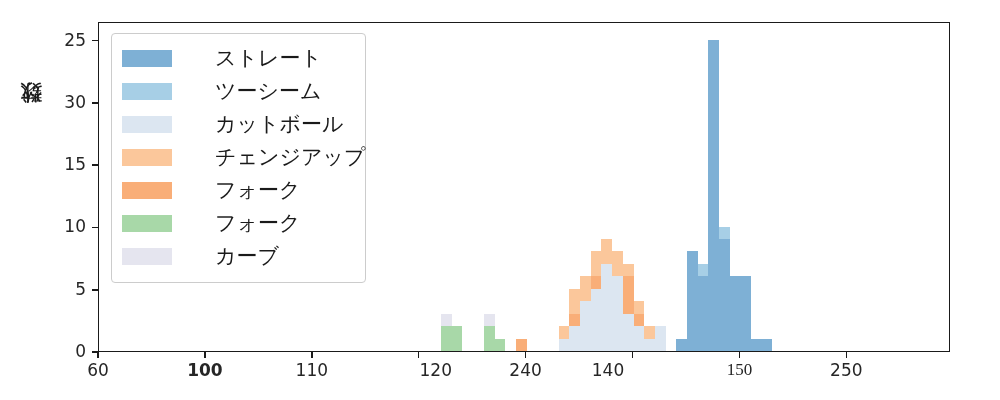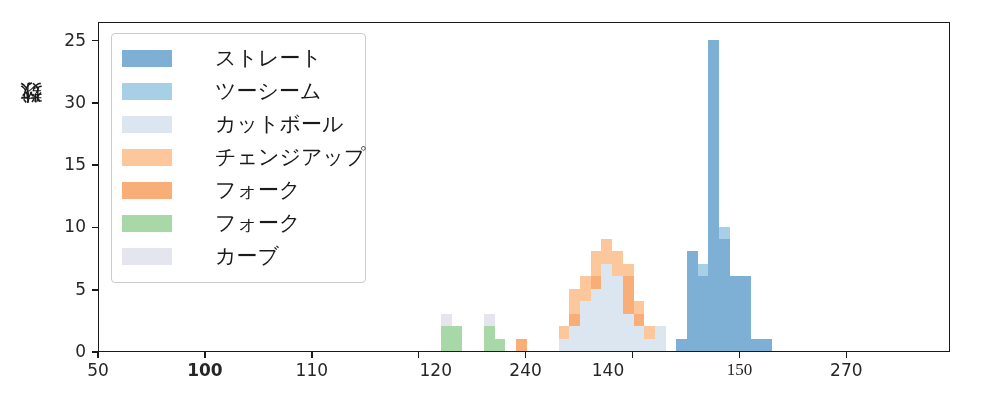--- a/index.html
+++ b/index.html
@@ -133,35 +133,35 @@
       <div class="ytick-label" style="top: 216.472px;">10</div>
       <div class="ytick-mark" style="top: 164.408px;"></div>
       <div class="ytick-label" style="top: 154.208px;">15</div>
       <div class="ytick-mark" style="top: 102.143px;"></div>
       <div class="ytick-label" style="top: 91.9434px;">30</div>
       <div class="ytick-mark" style="top: 39.8792px;"></div>
       <div class="ytick-label" style="top: 29.6792px;">25</div>
     </div>
   <div id="xticks">
       <div class="xtick-mark" style="left: 97.2px;"></div>
-      <div class="xtick-label" style="left: 98px;">50</div>
+      <div class="xtick-label" style="left: 98px;">60</div>
       <div class="xtick-mark" style="left: 204.101px;"></div>
       <div class="xtick-label" style="left: 204.901px; font-weight: bold;">100</div>
       <div class="xtick-mark" style="left: 311.002px;"></div>
       <div class="xtick-label" style="left: 311.802px;">110</div>
       <div class="xtick-mark" style="left: 417.903px;"></div>
       <div class="xtick-label" style="left: 422px; text-align: right;">120</div>
       <div class="xtick-mark" style="left: 524.804px;"></div>
       <div class="xtick-label" style="left: 525.604px;">240</div>
       <div class="xtick-mark" style="left: 631.704px;"></div>
       <div class="xtick-label" style="left: 608px;">140</div>
       <div class="xtick-mark" style="left: 738.605px;"></div>
       <div class="xtick-label" style="left: 739.405px; font-family: Liberation Serif, serif;">150</div>
       <div class="xtick-mark" style="left: 845.506px;"></div>
-      <div class="xtick-label" style="left: 846.306px;">270</div>
+      <div class="xtick-label" style="left: 846.306px;">250</div>
     </div>
 
   <div id="plot-area">
     <div id="bars-layer">
         <div class="bar" title="ストレート 144: 1" style="left: 577.265px; width: 10.6901px; bottom: 0px; height: 12.4528px; background: rgb(126, 176, 213);"></div>
         <div class="bar" title="ストレート 145: 8" style="left: 587.955px; width: 10.6901px; bottom: 0px; height: 99.6226px; background: rgb(126, 176, 213);"></div>
         <div class="bar" title="ストレート 146: 6" style="left: 598.645px; width: 10.6901px; bottom: 0px; height: 74.717px; background: rgb(126, 176, 213);"></div>
         <div class="bar" title="ストレート 147: 25" style="left: 609.335px; width: 10.6901px; bottom: 0px; height: 311.321px; background: rgb(126, 176, 213);"></div>
         <div class="bar" title="ストレート 148: 9" style="left: 620.025px; width: 10.6901px; bottom: 0px; height: 112.075px; background: rgb(126, 176, 213);"></div>
         <div class="bar" title="ストレート 149: 6" style="left: 630.715px; width: 10.6901px; bottom: 0px; height: 74.717px; background: rgb(126, 176, 213);"></div>

